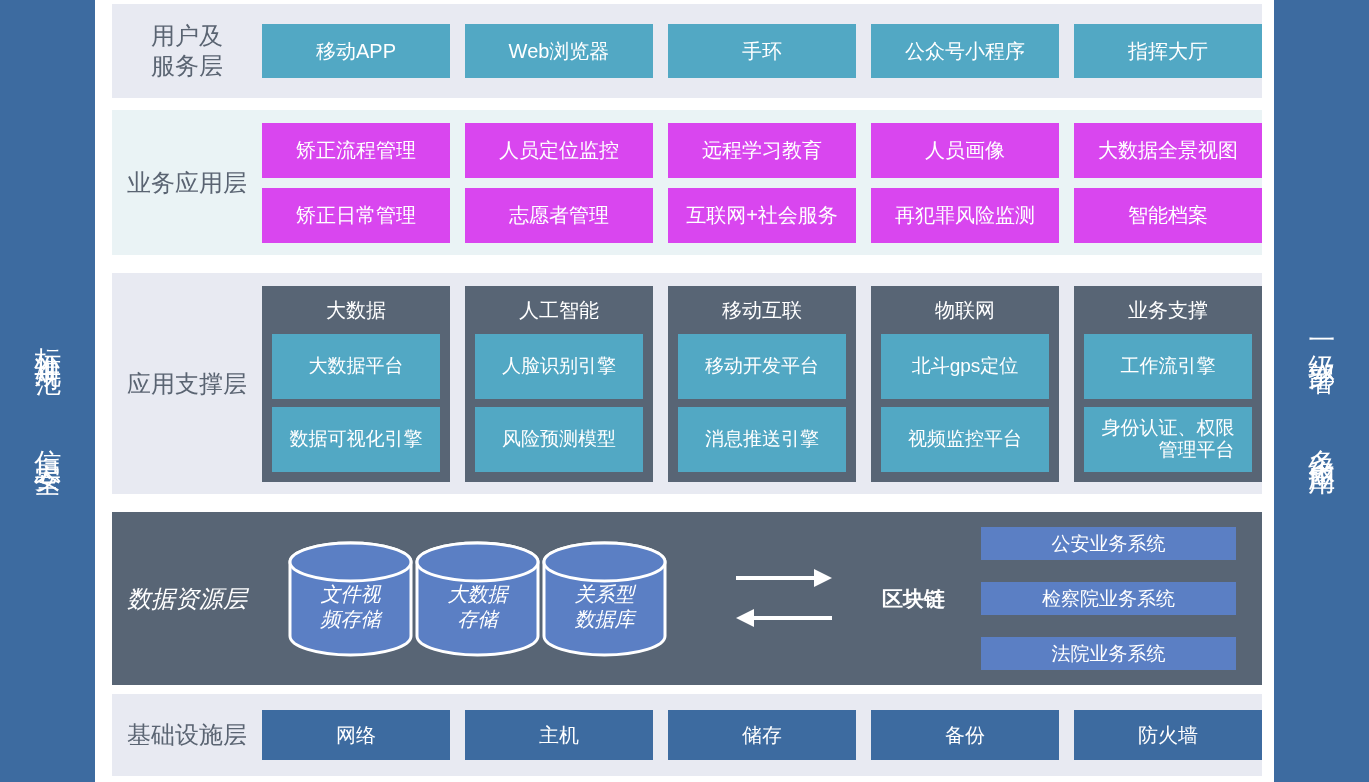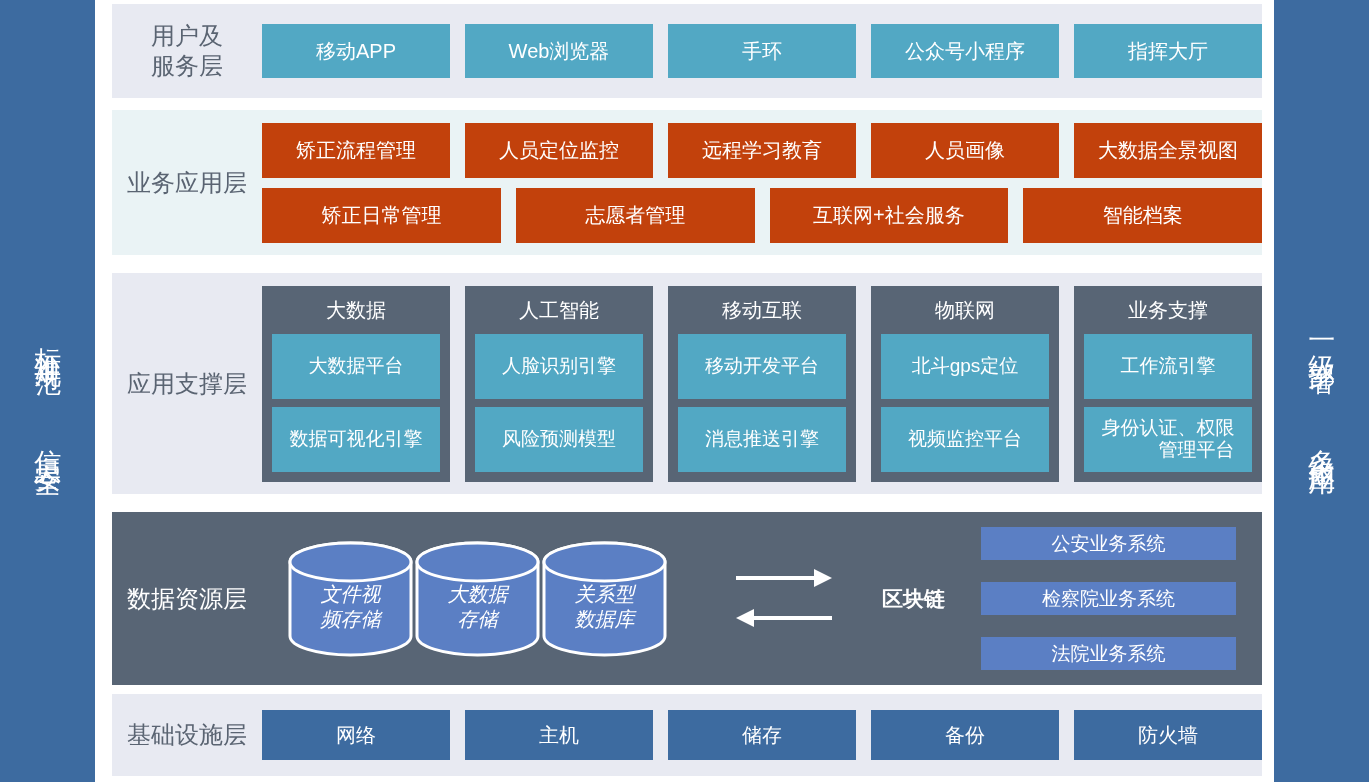--- a/index.html
+++ b/index.html
@@ -40,21 +40,21 @@
     box-sizing:border-box;
   }
   .layer-title{
     width:150px;flex:0 0 150px;
     text-align:center;
     font-size:24px;
     line-height:1.25;
     white-space:pre-line;
     color:#5a6472;
   }
-  .layer-title.on-dark{color:#ffffff;}
+  .layer-title.on-dark{color:#ffffff;font-style:italic;}
   .layer-body{flex:1;display:flex;flex-direction:column;gap:10px;}
 
   
   .row{display:flex;gap:15px;}
   .cell{
     flex:1;
     display:flex;align-items:center;justify-content:center;
     text-align:center;
     color:#ffffff;
     font-size:20px;
@@ -62,21 +62,21 @@
     box-sizing:border-box;
     white-space:pre-line;
   }
 
   
   #layer-user{top:4px;height:94px;background:#e8eaf2;}
   #layer-user .cell{height:54px;background:#52a8c4;}
 
   
   #layer-business{top:110px;height:145px;background:#eaf3f5;}
-  #layer-business .cell{height:55px;background:#c2410c;}
+  #layer-business .cell{height:55px;background:#d946ef;}
 
   
   #layer-support{top:273px;height:221px;background:#e8eaf2;}
   #layer-support .support-row{display:flex;gap:15px;}
   .support-card{
     flex:1;background:#586575;
     padding:8px 10px 10px 10px;
     box-sizing:border-box;
     display:flex;flex-direction:column;gap:8px;
     height:196px;
@@ -163,20 +163,21 @@
         <div class="cell">矫正流程管理</div>
         <div class="cell">人员定位监控</div>
         <div class="cell">远程学习教育</div>
         <div class="cell">人员画像</div>
         <div class="cell">大数据全景视图</div>
       </div>
       <div class="row">
         <div class="cell">矫正日常管理</div>
         <div class="cell">志愿者管理</div>
         <div class="cell">互联网+社会服务</div>
+        <div class="cell">再犯罪风险监测</div>
         <div class="cell">智能档案</div>
       </div>
     </div>
   </div>
 
   <div class="layer" id="layer-support">
     <div class="layer-title">应用支撑层</div>
     <div class="layer-body">
       <div class="support-row">
 

